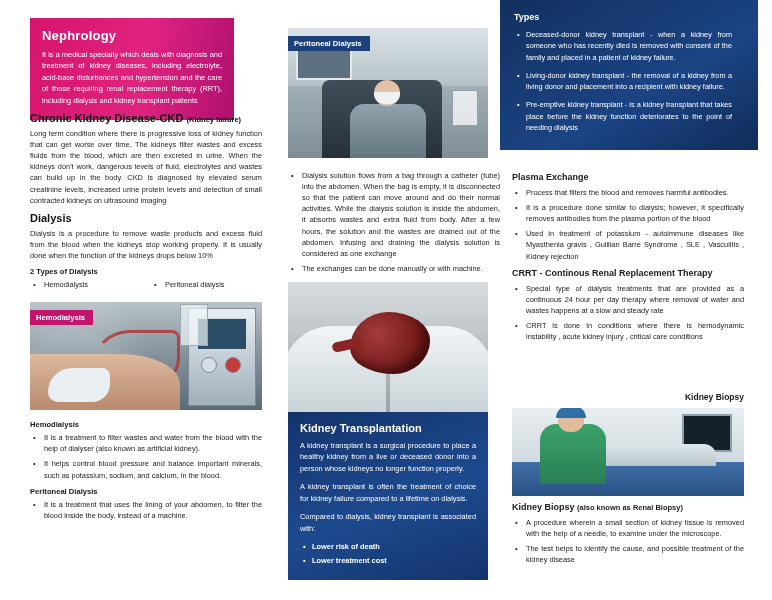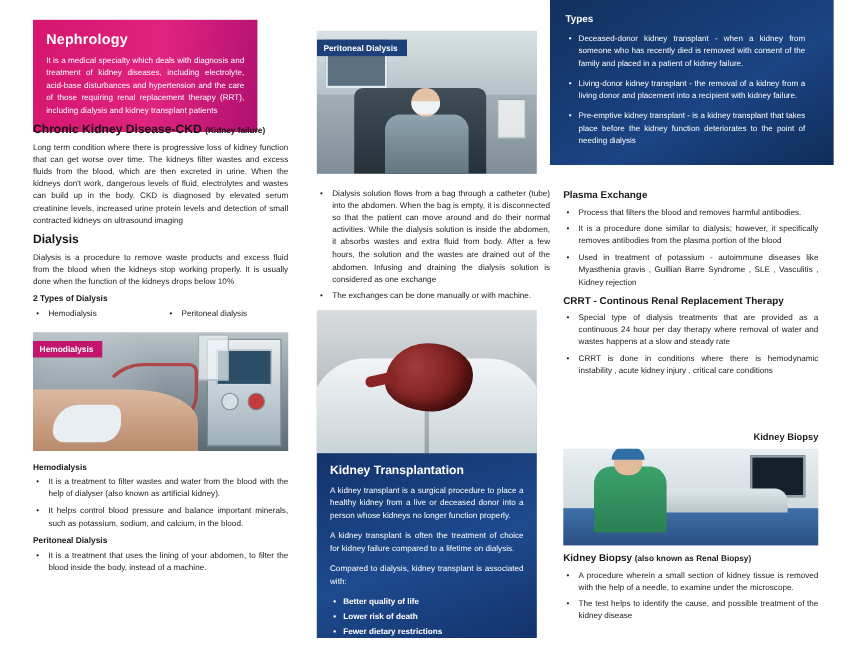--- a/index.html
+++ b/index.html
@@ -430,23 +430,21 @@
       <div class="kidney"></div>
       <div class="vessel"></div>
     </div>
 
     <div class="transplant-box" style="top:412px; height:168px;">
       <h3>Kidney Transplantation</h3>
       <p>A kidney transplant is a surgical procedure to place a healthy kidney from a live or deceased donor into a person whose kidneys no longer function properly.</p>
       <p>A kidney transplant is often the treatment of choice for kidney failure compared to a lifetime on dialysis.</p>
       <p>Compared to dialysis, kidney transplant is associated with:</p>
       <ul>
-        <li>Better quality of life</li>
         <li>Lower risk of death</li>
-        <li>Fewer dietary restrictions</li>
         <li>Lower treatment cost</li>
       </ul>
     </div>
   </div>
 
   <div class="col col-right">
 
     <div class="types-box" style="left:-12px; top:0; width:258px; height:150px;">
       <h3>Types</h3>
       <ul>

